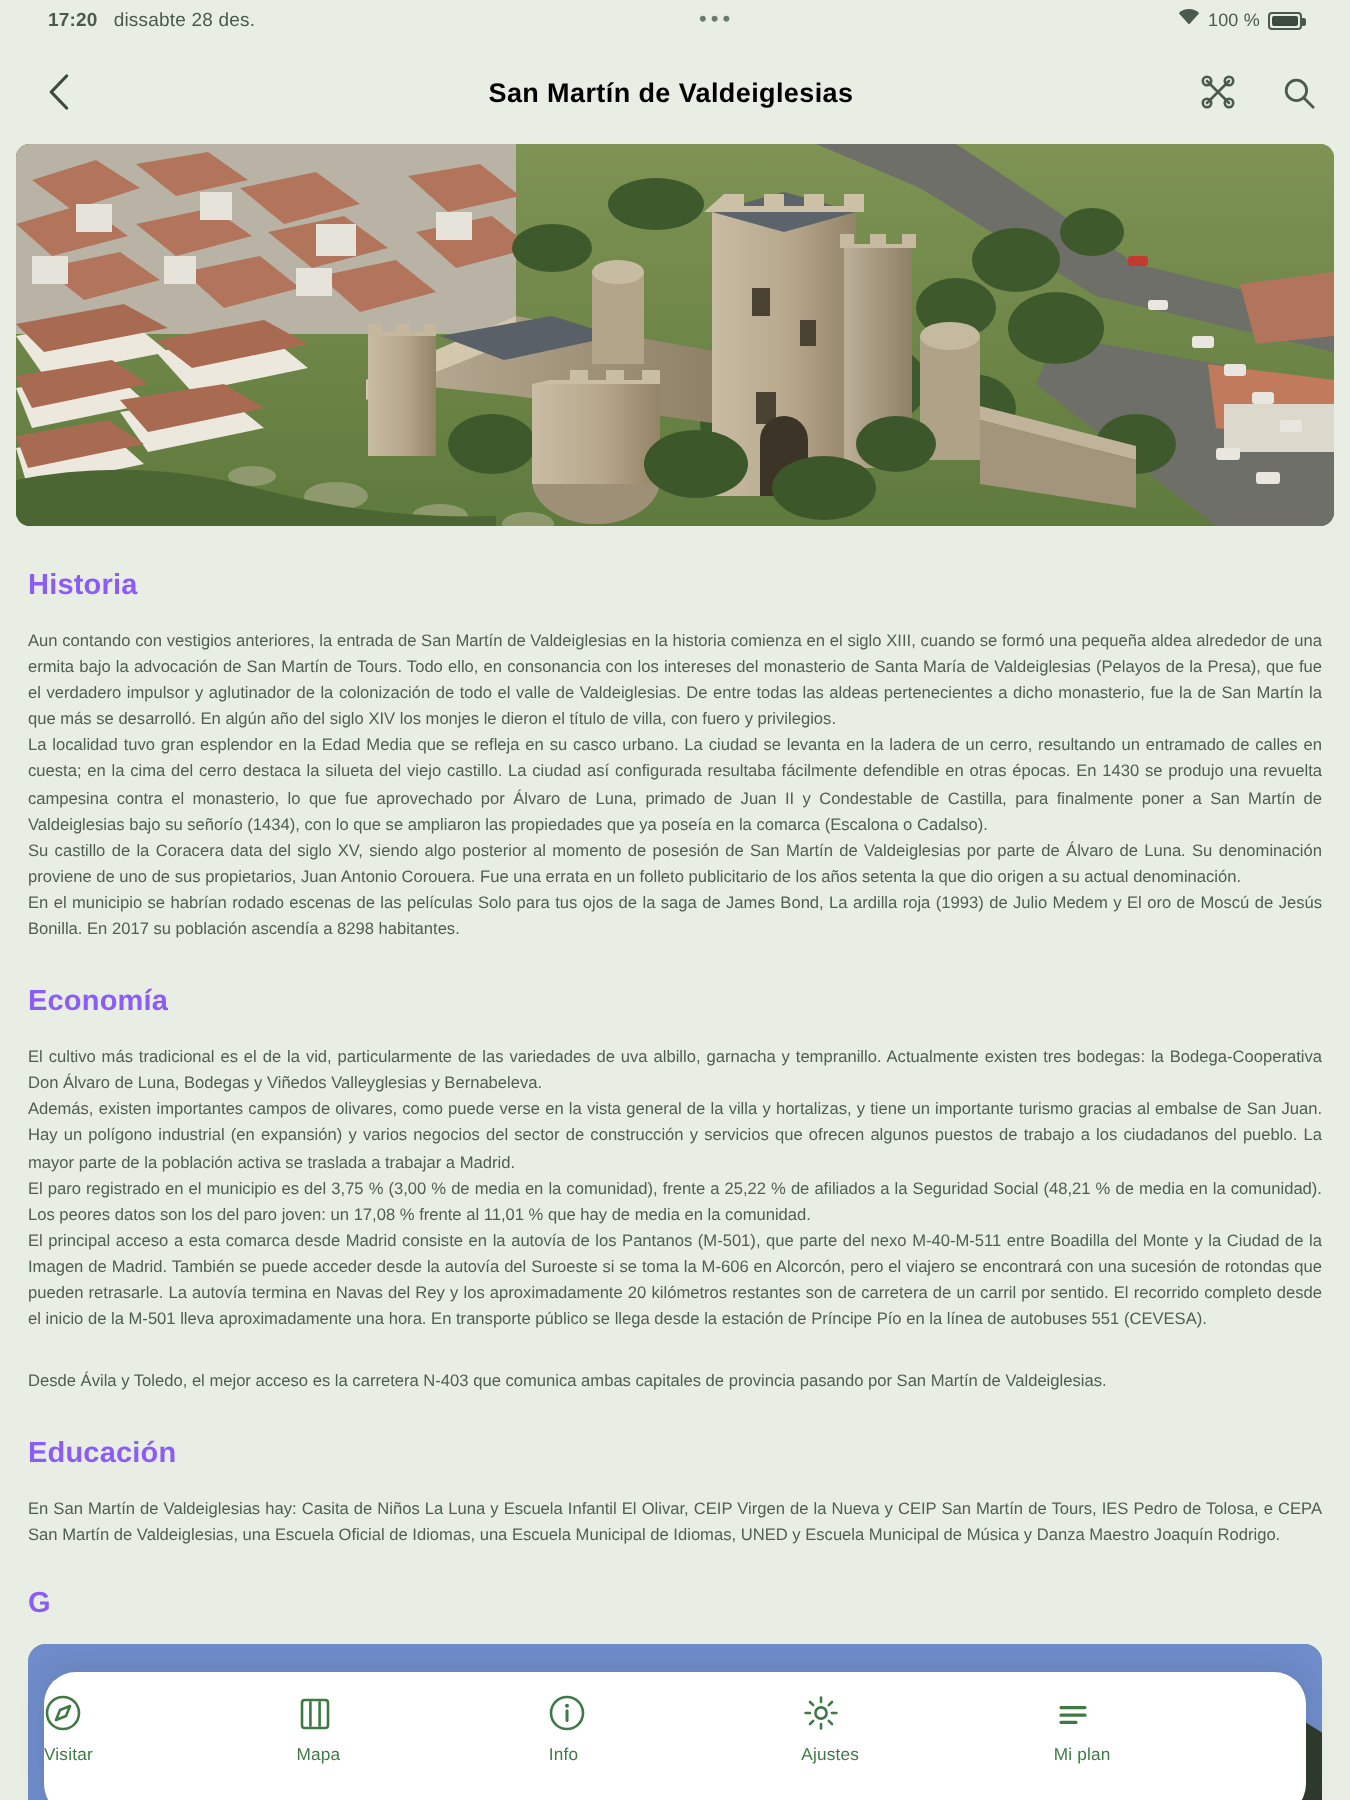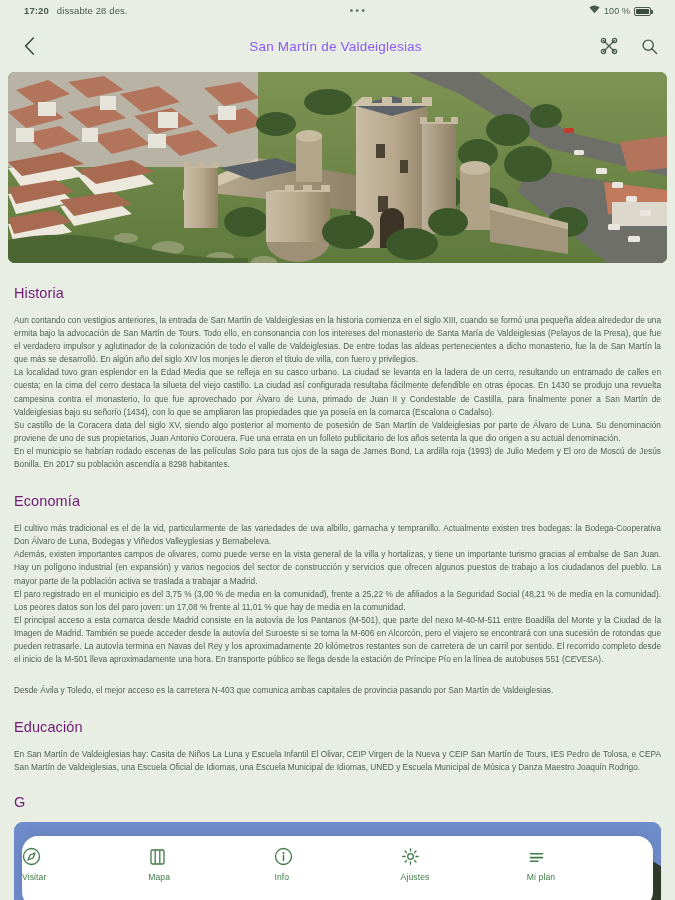--- a/index.html
+++ b/index.html
@@ -14,35 +14,35 @@
   
   .statusbar{
     height:20px; display:flex; align-items:center;
     padding:0 24px; font-size:9.5px; color:#4a5a4e; letter-spacing:.1px;
   }
   .sb-left{display:flex;align-items:center;gap:8px;}
   .sb-time{font-weight:600;}
   .sb-date{font-weight:400;}
   .sb-mid{flex:1;display:flex;justify-content:center;align-items:center;}
   .dots{letter-spacing:2px;font-size:11px;color:#6b7a6e;line-height:1;}
-  .sb-right{display:flex;align-items:flex-end;gap:4px;}
+  .sb-right{display:flex;align-items:center;gap:4px;}
   .sb-batt{
     width:17px;height:9px;border:1.3px solid #4a5a4e;border-radius:2px;
     position:relative;display:inline-block;
   }
   .sb-batt::before{content:"";position:absolute;inset:1px;background:#3c4a40;border-radius:1px;}
   .sb-batt::after{content:"";position:absolute;right:-3px;top:2.5px;width:1.6px;height:4px;background:#4a5a4e;border-radius:0 1px 1px 0;}
 
   
   .navbar{
     height:52px;display:flex;align-items:center;padding:0 16px;position:relative;
   }
   .nav-title{
     position:absolute;left:0;right:4px;text-align:center;
-    font-size:13.5px;color:#8b5cf6;font-weight:400;letter-spacing:.2px;
+    font-size:13.5px;color:#000000;font-weight:700;letter-spacing:.2px;
     pointer-events:none;
   }
   .nav-back{width:26px;height:26px;display:flex;align-items:center;justify-content:center;cursor:pointer;z-index:2;}
   .nav-right{margin-left:auto;display:flex;align-items:center;gap:20px;z-index:2;}
   .nav-ic{width:20px;height:20px;display:flex;align-items:center;justify-content:center;cursor:pointer;}
 
   
   .content{
     position:absolute;top:72px;left:0;right:0;bottom:0;
     padding:0 8px;
@@ -50,21 +50,21 @@
 
   .hero{
     width:659px;height:191px;border-radius:7px;overflow:hidden;
     position:relative;background:#7b8a6a;
   }
   .hero svg{display:block;width:100%;height:100%;}
 
   .body-wrap{padding:0 6px;}
 
   h2.sec{
-    font-size:14.5px;font-weight:400;color:#701a75;
+    font-size:14.5px;font-weight:700;color:#8b5cf6;
     margin:22px 0 13px 0;letter-spacing:.1px;
   }
   p.para{
     font-size:8.3px;line-height:1.58;color:#4f5e52;
     text-align:justify;margin:0;
   }
   p.para + p.para{margin-top:0;}
 
   
   .next-sec{margin-top:20px;}

